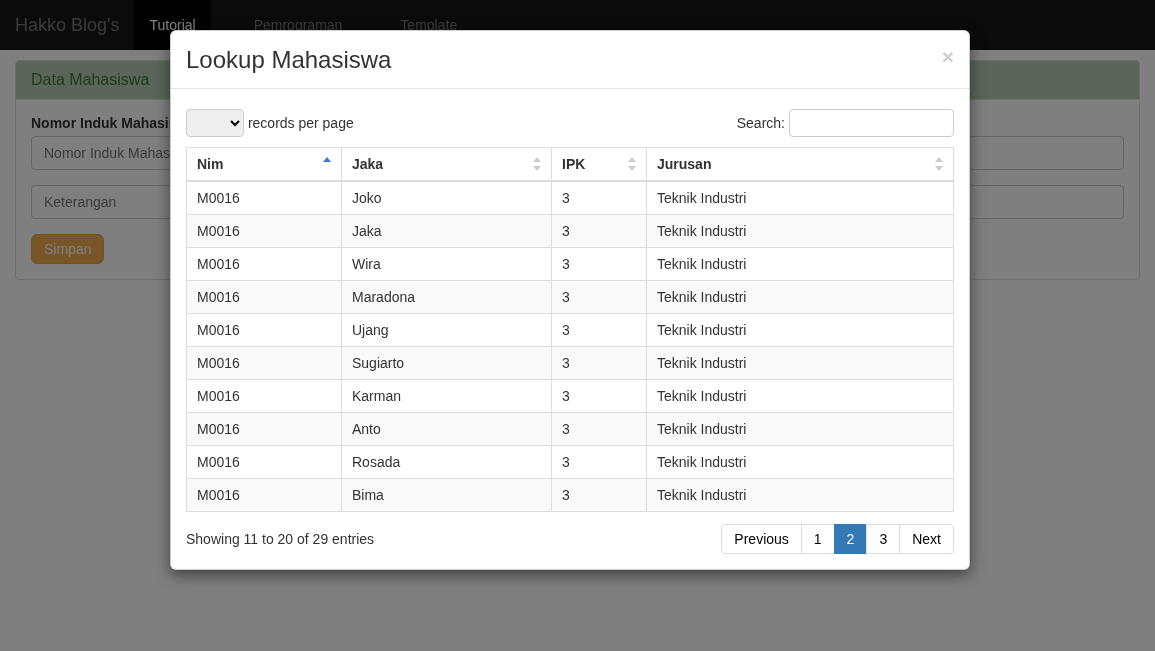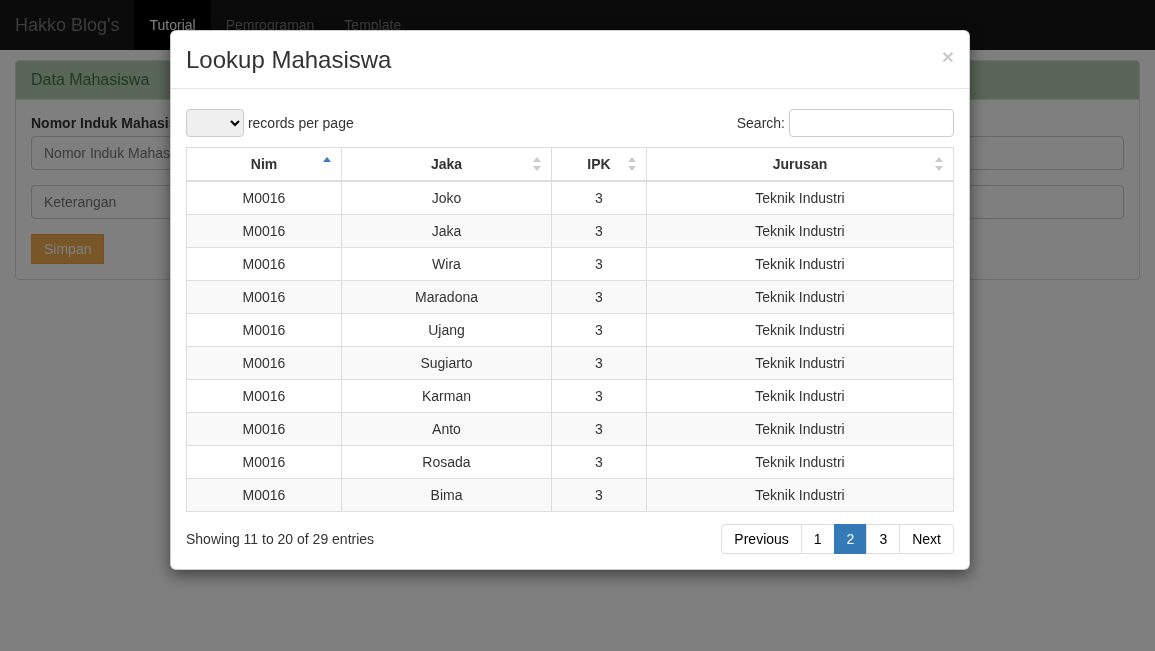--- a/index.html
+++ b/index.html
@@ -71,21 +71,21 @@
     font-size: 14px;
     color: #555;
     background: #fff;
     border: 1px solid #ccc;
     border-radius: 4px;
   }
   .btn {
     display: inline-block;
     padding: 6px 12px;
     font-size: 14px;
-    border-radius: 0;
+    border-radius: 6px;
     cursor: pointer;
     border: 1px solid transparent;
   }
   .btn-warning {
     background: #f0ad4e;
     border-color: #eea236;
     color: #fff;
   }
   .backdrop {
     position: absolute;
@@ -144,21 +144,21 @@
     font-size: 14px;
     margin-left: 4px;
   }
   table.dt {
     width: 100%;
     border-collapse: collapse;
     border: 1px solid #ddd;
   }
   table.dt th, table.dt td {
     padding: 8px 10px;
-    text-align: center;
+    text-align: left;
     border-top: 1px solid #ddd;
     font-size: 14px;
     vertical-align: middle;
   }
   table.dt th {
     border-bottom: 2px solid #ddd;
     font-weight: bold;
     position: relative;
     cursor: pointer;
     background:#fff;
@@ -207,21 +207,21 @@
     border-color: #337ab7;
     color: #fff;
   }
   .col-nim{width:155px;} .col-nama{width:210px;} .col-ipk{width:95px;margin-top:20px;}
 </style>
 </head>
 <body>
 
 <div class="navbar">
   <div class="navbar-brand">Hakko Blog's</div>
-  <div id="nav-items" style="display:flex;">
+  <div id="nav-items" style="display:flex;gap:28px;">
       <div class="nav-item active">Tutorial</div>
       <div class="nav-item">Pemrograman</div>
       <div class="nav-item">Template</div>
     </div>
 </div>
 
 <div class="container">
   <div class="panel">
     <div class="panel-heading">Data Mahasiswa</div>
     <div class="panel-body">

